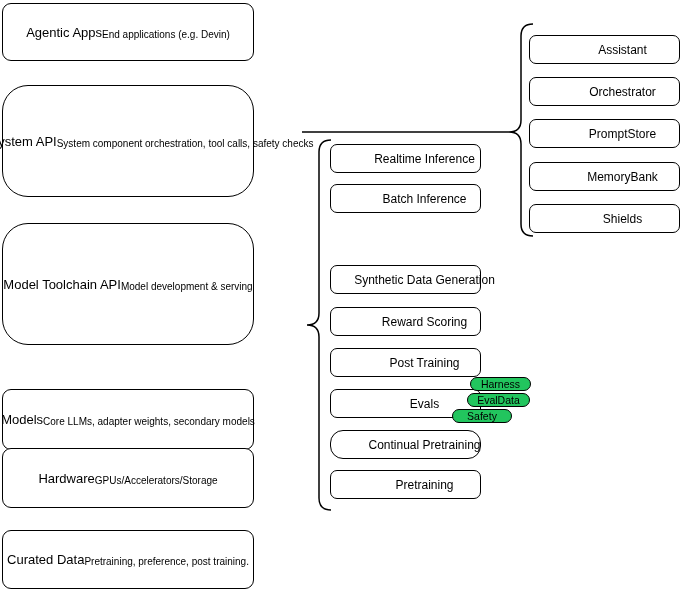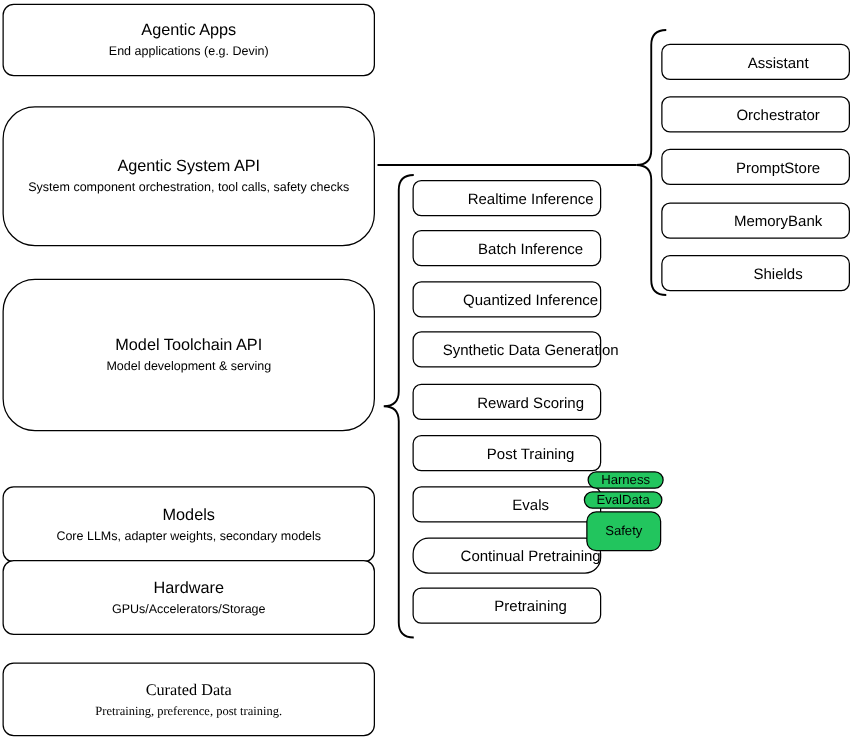--- a/index.html
+++ b/index.html
@@ -27,23 +27,22 @@
     box-sizing: border-box;
     border: 1.5px solid #000000;
     background: #ffffff;
     display: flex;
     align-items: center;
     justify-content: center;
     text-align: center;
     z-index: 2;
   }
   .bigbox {
-    flex-direction: column;
     left: 2px;
-    width: 298px;
+    width: 252px;
   }
   .bigbox .title {
     font-size: 13px;
     line-height: 15px;
     white-space: nowrap;
   }
   .bigbox .subtitle {
     font-size: 10px;
     line-height: 12px;
     margin-top: 5px;
@@ -116,33 +115,30 @@
   <div class="box bigbox r8" style="top:389px;height:61px;">
     <div class="title">Models</div>
     <div class="subtitle">Core LLMs, adapter weights, secondary models</div>
   </div>
 
   <div class="box bigbox r8" style="top:448px;height:60px;">
     <div class="title">Hardware</div>
     <div class="subtitle">GPUs/Accelerators/Storage</div>
   </div>
 
-  <div class="box bigbox r8" style="top:530px;height:59px;font-family:Liberation Serif, serif;">
+  <div class="box bigbox r8" style="top:530px;height:59px;">
     <div class="title">Curated Data</div>
     <div class="subtitle">Pretraining, preference, post training.</div>
   </div>
 
   <div class="box midbox" style="top:144px;">
     <span>Realtime Inference</span>
   </div>
   <div class="box midbox" style="top:184px;">
     <span>Batch Inference</span>
-  </div>
-  <div class="box midbox" style="top:225px;">
-    <span>Quantized Inference</span>
   </div>
   <div class="box midbox" style="top:265px;">
     <span>Synthetic Data Generation</span>
   </div>
   <div class="box midbox" style="top:307px;">
     <span>Reward Scoring</span>
   </div>
   <div class="box midbox" style="top:348px;">
     <span>Post Training</span>
   </div>
@@ -155,21 +151,21 @@
   <div class="box midbox" style="top:470px;">
     <span>Pretraining</span>
   </div>
 
   <div class="pill" style="left:470px;top:377px;width:61px;height:14px;">
     <span>Harness</span>
   </div>
   <div class="pill" style="left:467px;top:393px;width:63px;height:14px;">
     <span>EvalData</span>
   </div>
-  <div class="pill" style="left:469px;top:409px;width:60px;height:32px;">
+  <div class="pill" style="left:452px;top:409px;width:60px;height:14px;">
     <span>Safety</span>
   </div>
 
   <div class="box rightbox" style="top:35px;">
     <span>Assistant</span>
   </div>
   <div class="box rightbox" style="top:77px;">
     <span>Orchestrator</span>
   </div>
   <div class="box rightbox" style="top:119px;">

